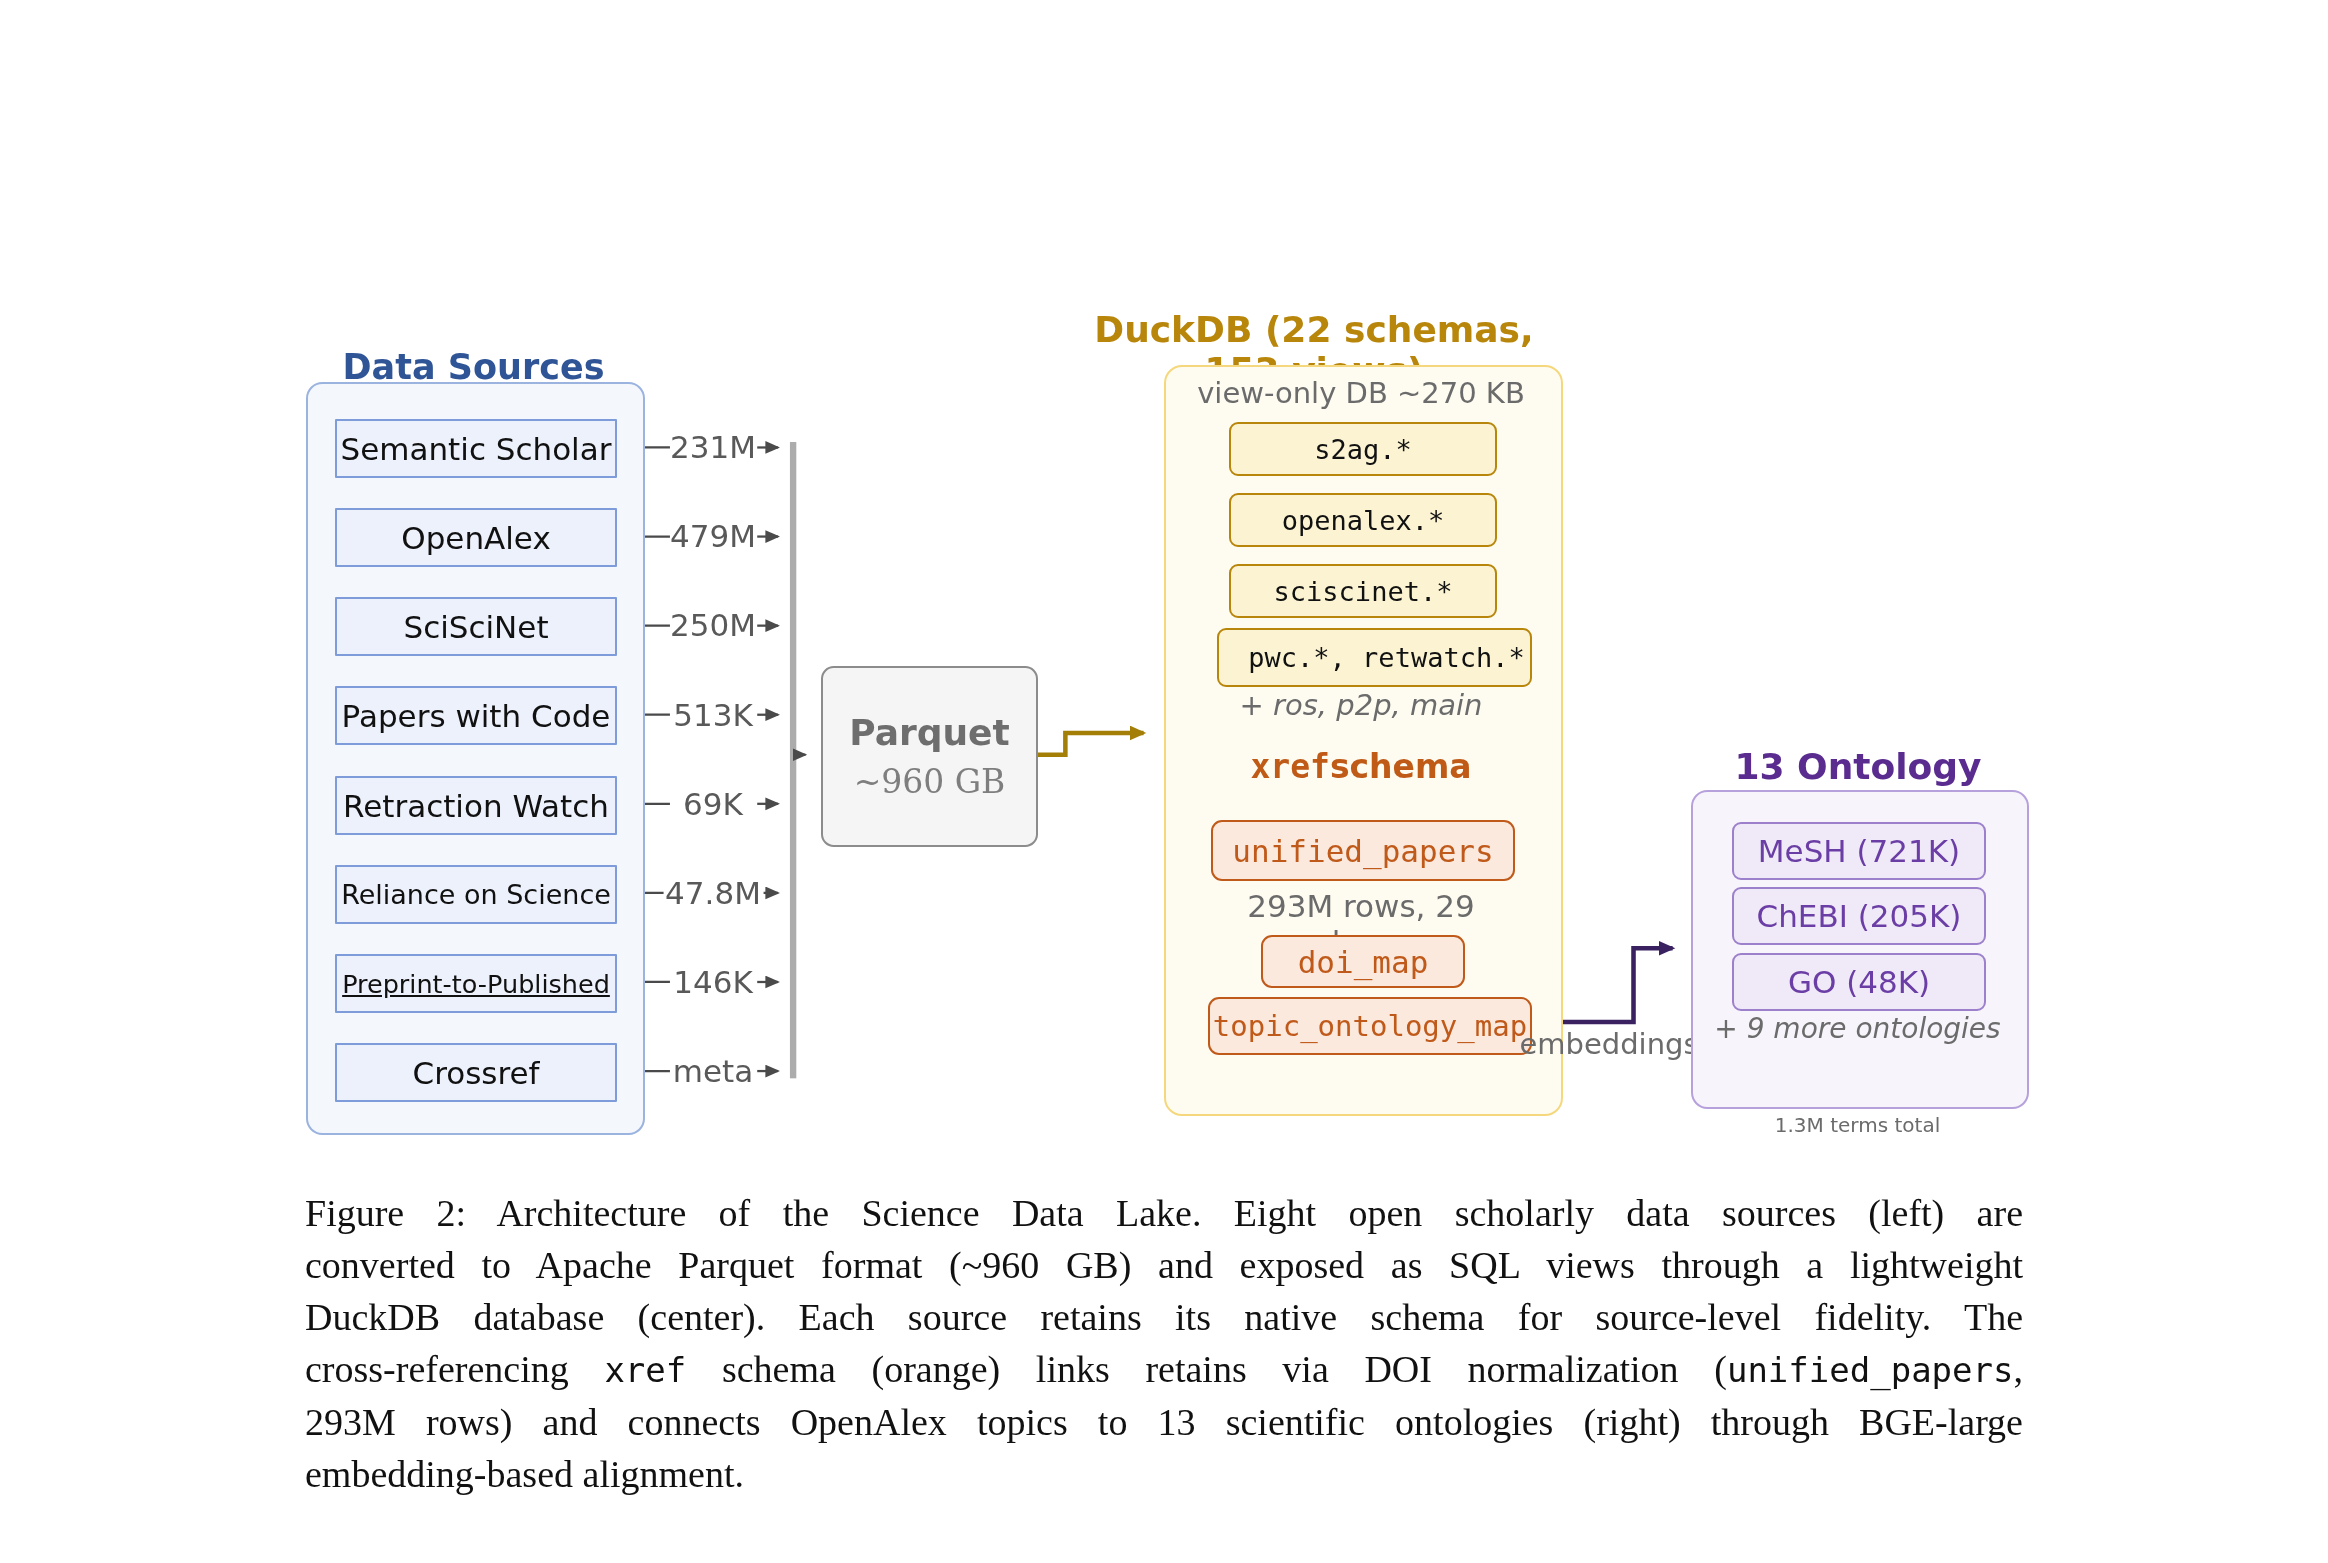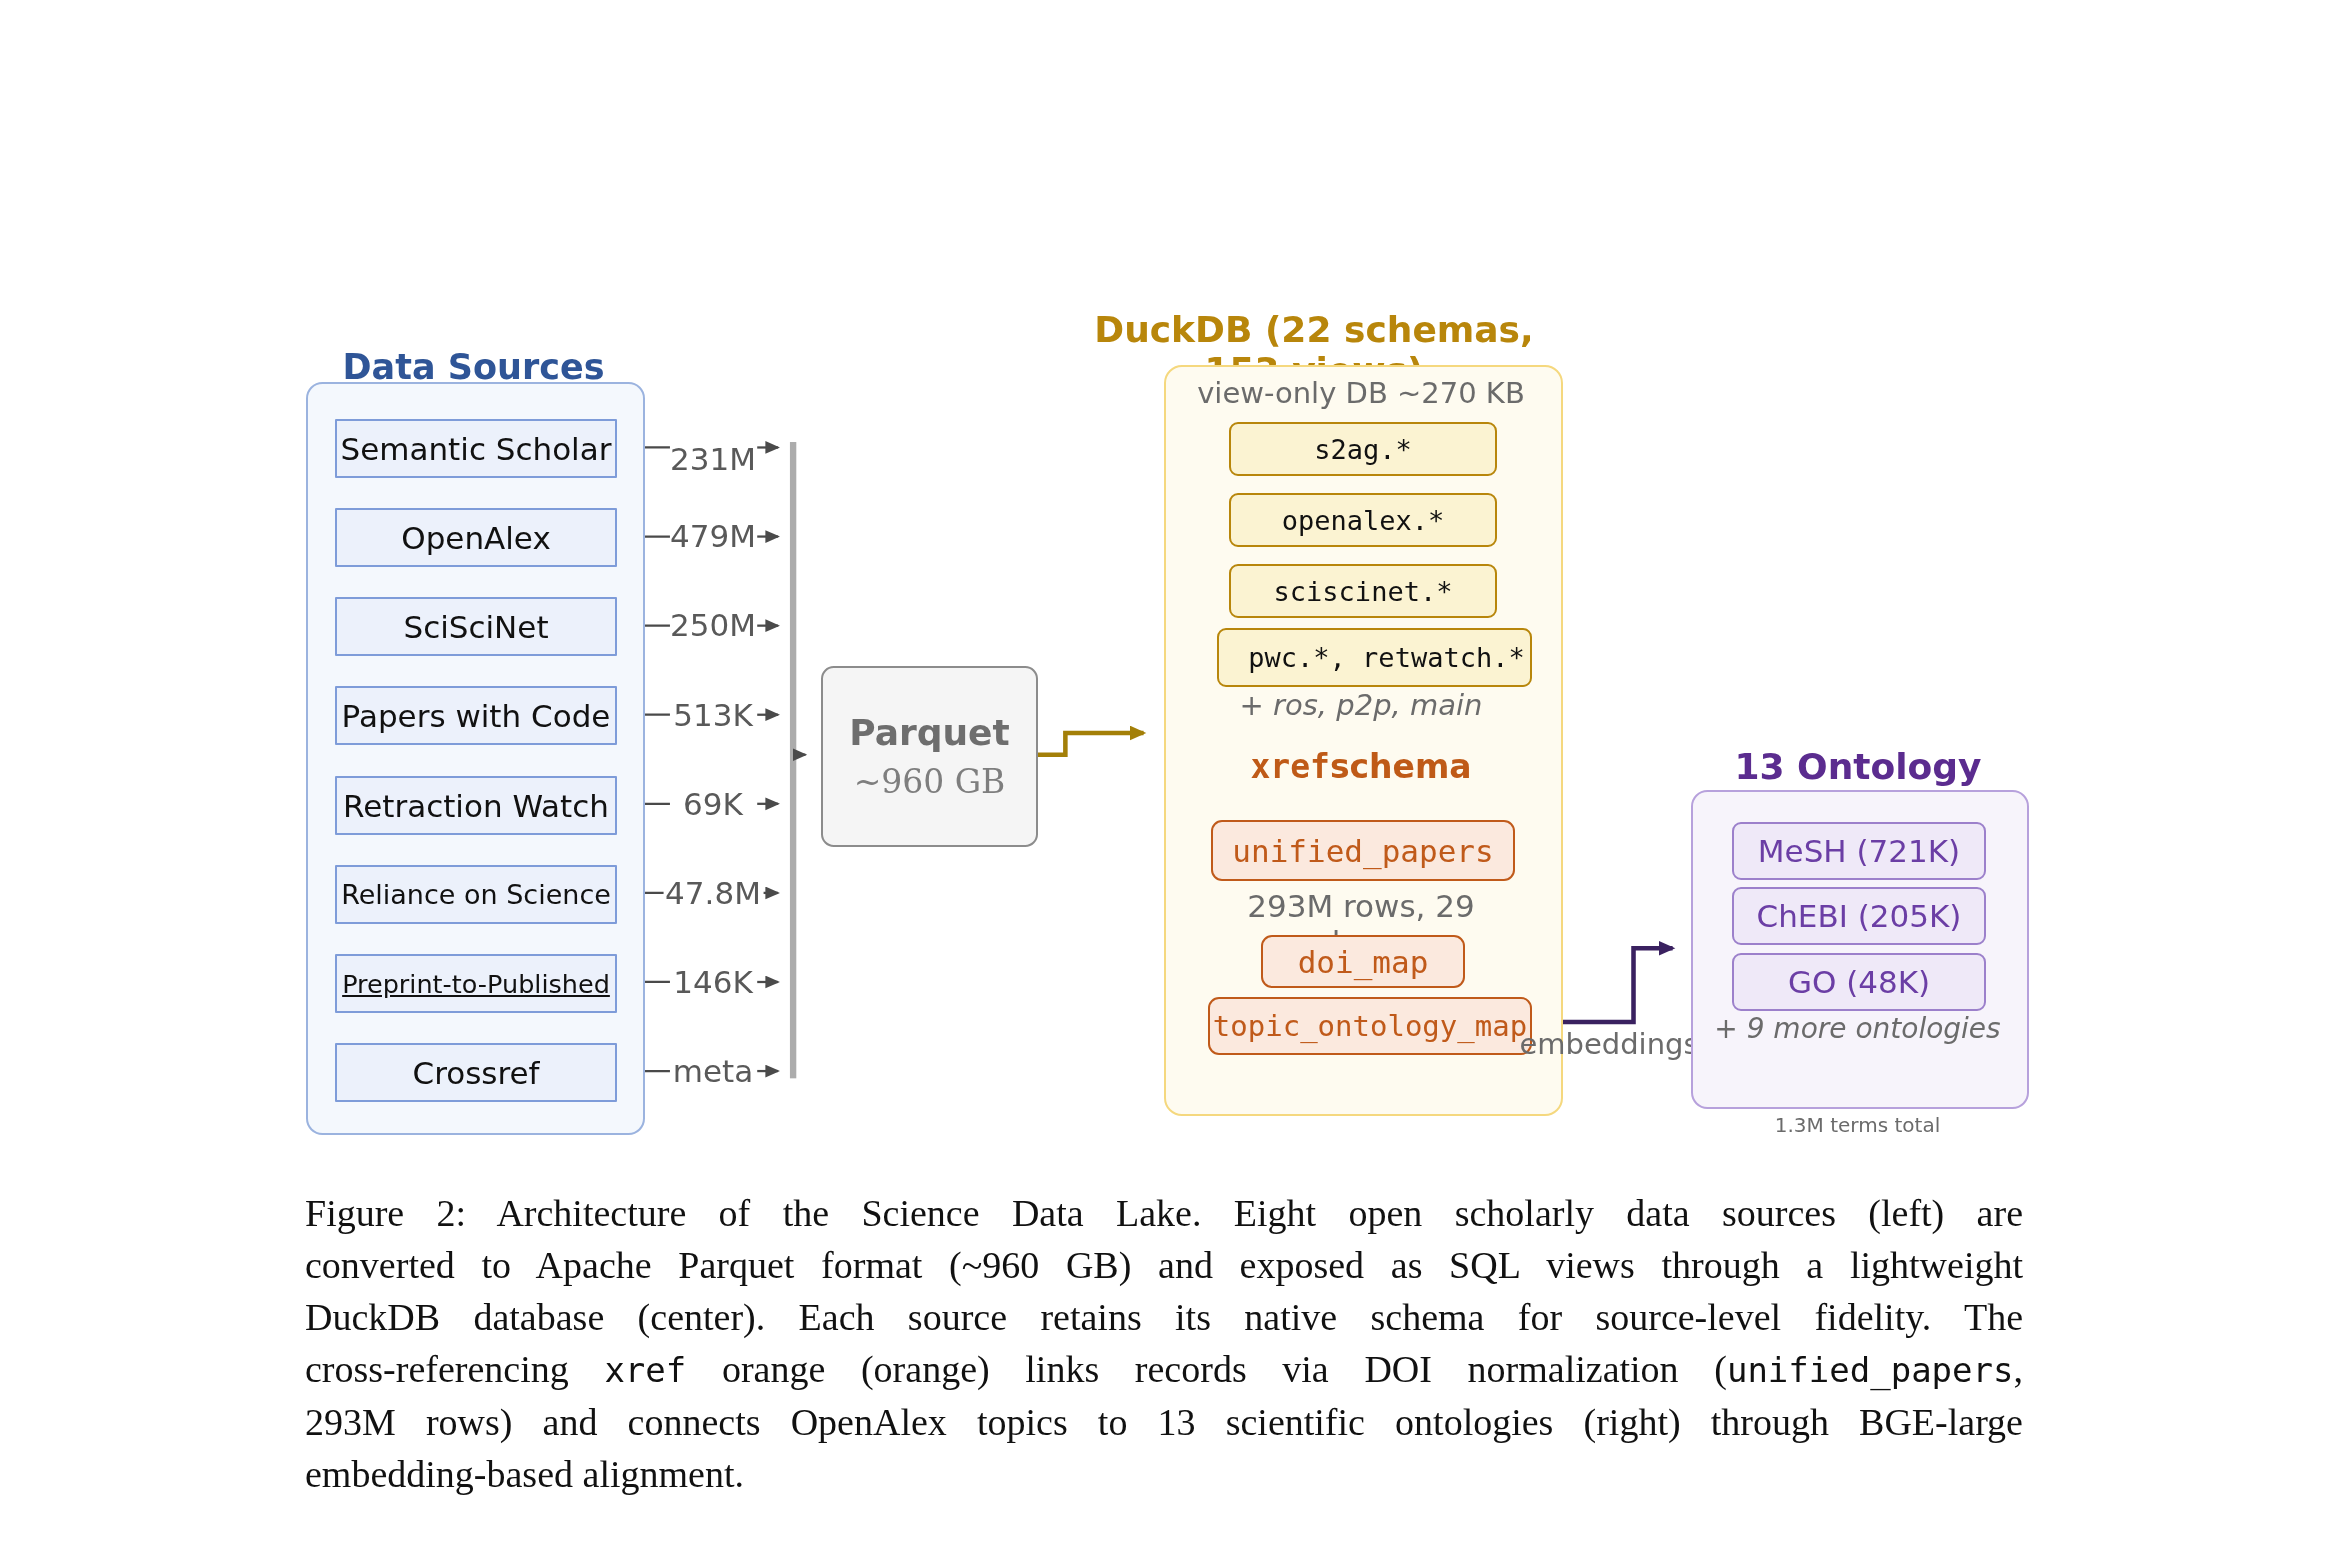--- a/index.html
+++ b/index.html
@@ -128,21 +128,21 @@
   <div class="abs ctr src-box" style="top:865px;font-size:27px;">
       <span>Reliance on Science</span>
     </div>
   <div class="abs ctr src-box" style="top:954px;font-size:25.5px;text-decoration:underline;">
       <span>Preprint-to-Published</span>
     </div>
   <div class="abs ctr src-box" style="top:1043px;">
       <span>Crossref</span>
     </div>
 
-  <div class="abs ctr src-count" style="top:427px;margin-top:12px;">231M</div>
+  <div class="abs ctr src-count" style="top:427px;">231M</div>
   <div class="abs ctr src-count" style="top:516px;">479M</div>
   <div class="abs ctr src-count" style="top:605px;">250M</div>
   <div class="abs ctr src-count" style="top:695px;">513K</div>
   <div class="abs ctr src-count" style="top:784px;">69K</div>
   <div class="abs ctr src-count" style="top:873px;">47.8M</div>
   <div class="abs ctr src-count" style="top:962px;">146K</div>
   <div class="abs ctr src-count" style="top:1051px;">meta</div>
 
   <div class="abs ctr parquet">
     <div class="p1">Parquet</div>
@@ -185,19 +185,19 @@
   <div class="abs ctr ont-box" style="top:887px;">ChEBI (205K)</div>
   <div class="abs ctr ont-box" style="top:953px;">GO (48K)</div>
 
   <div class="abs ctr gray-note ital" style="left:1709px;top:1012px;width:297px;font-size:28px;">+ 9 more ontologies</div>
   <div class="abs ctr gray-note" style="left:1709px;top:1113px;width:297px;font-size:20px;text-align:center;">1.3M terms total</div>
 
   <div class="abs caption">
     <div class="jline">Figure 2: Architecture of the Science Data Lake. Eight open scholarly data sources (left) are</div>
     <div class="jline">converted to Apache Parquet format (~960 GB) and exposed as SQL views through a lightweight</div>
     <div class="jline">DuckDB database (center). Each source retains its native schema for source-level fidelity. The</div>
-    <div class="jline"><span>cross-referencing </span><span class="cap-mono">xref</span><span> orange (orange) links records via DOI normalization (</span><span class="cap-mono">unified_papers</span><span>,</span></div>
+    <div class="jline"><span>cross-referencing </span><span class="cap-mono">xref</span><span> schema (orange) links retains via DOI normalization (</span><span class="cap-mono">unified_papers</span><span>,</span></div>
     <div class="jline">293M rows) and connects OpenAlex topics to 13 scientific ontologies (right) through BGE-large</div>
     <div class="lline">embedding-based alignment.</div>
   </div>
 
 </div>
 
 
 </body></html>

